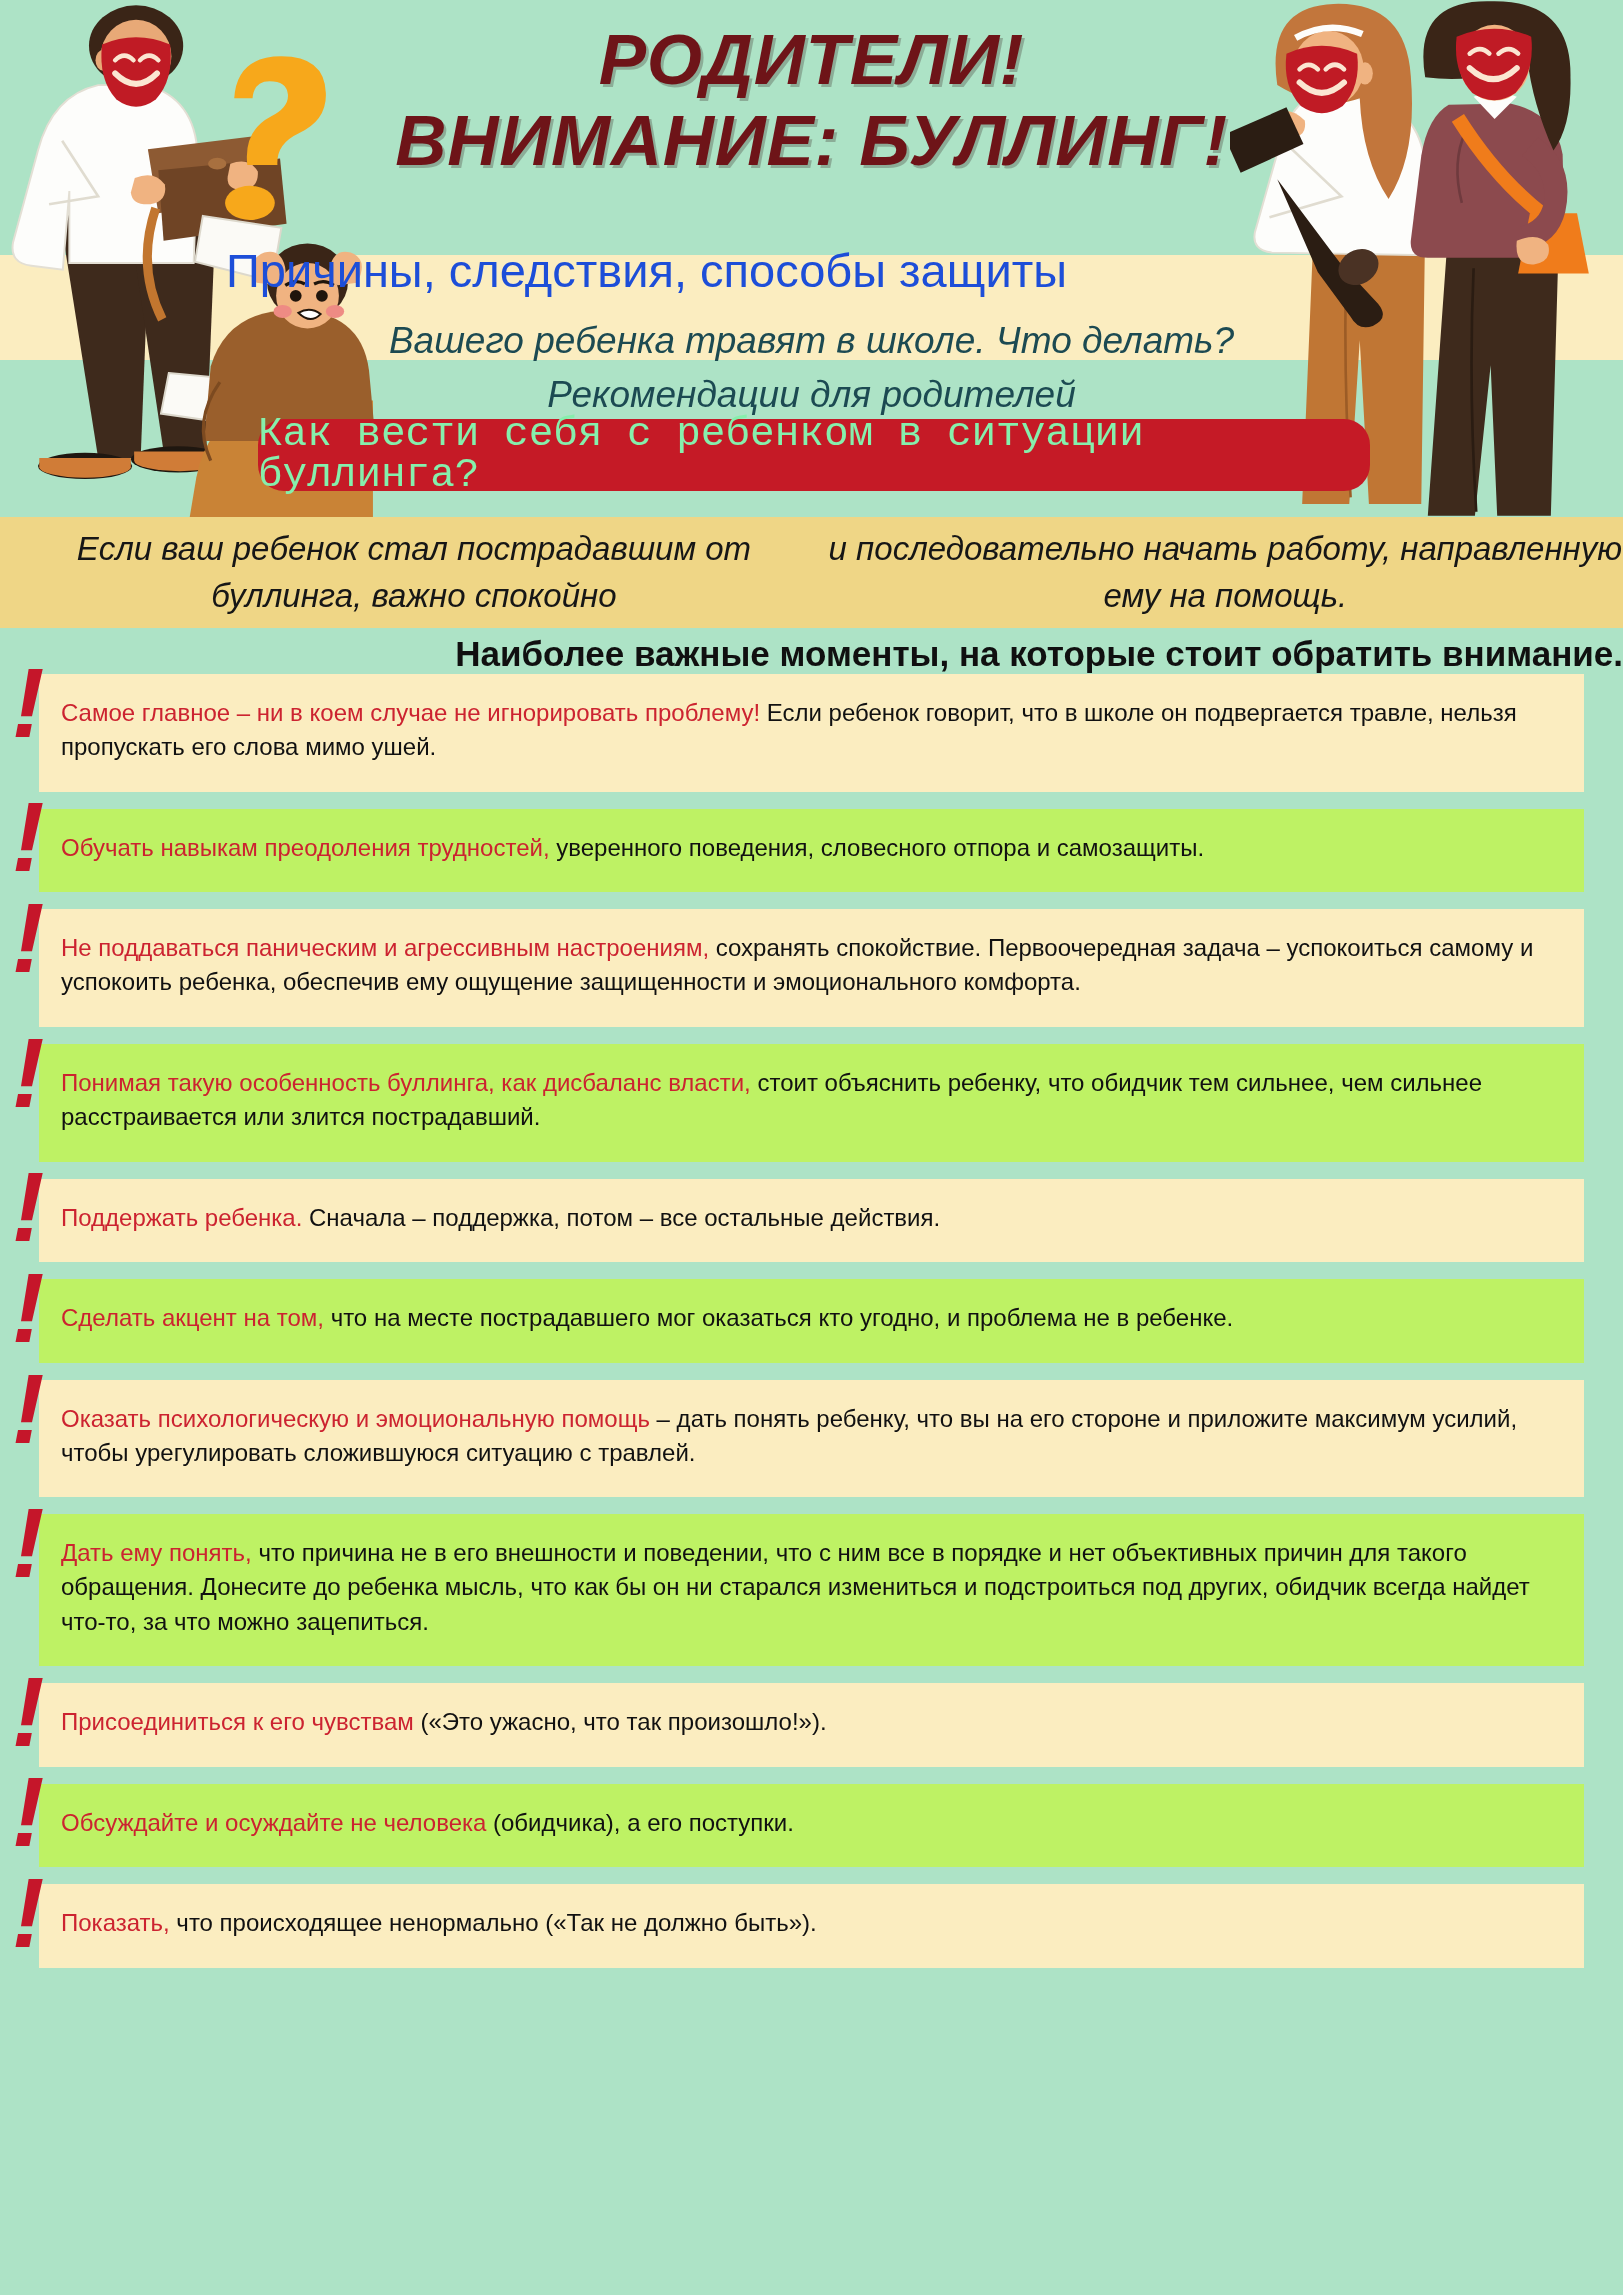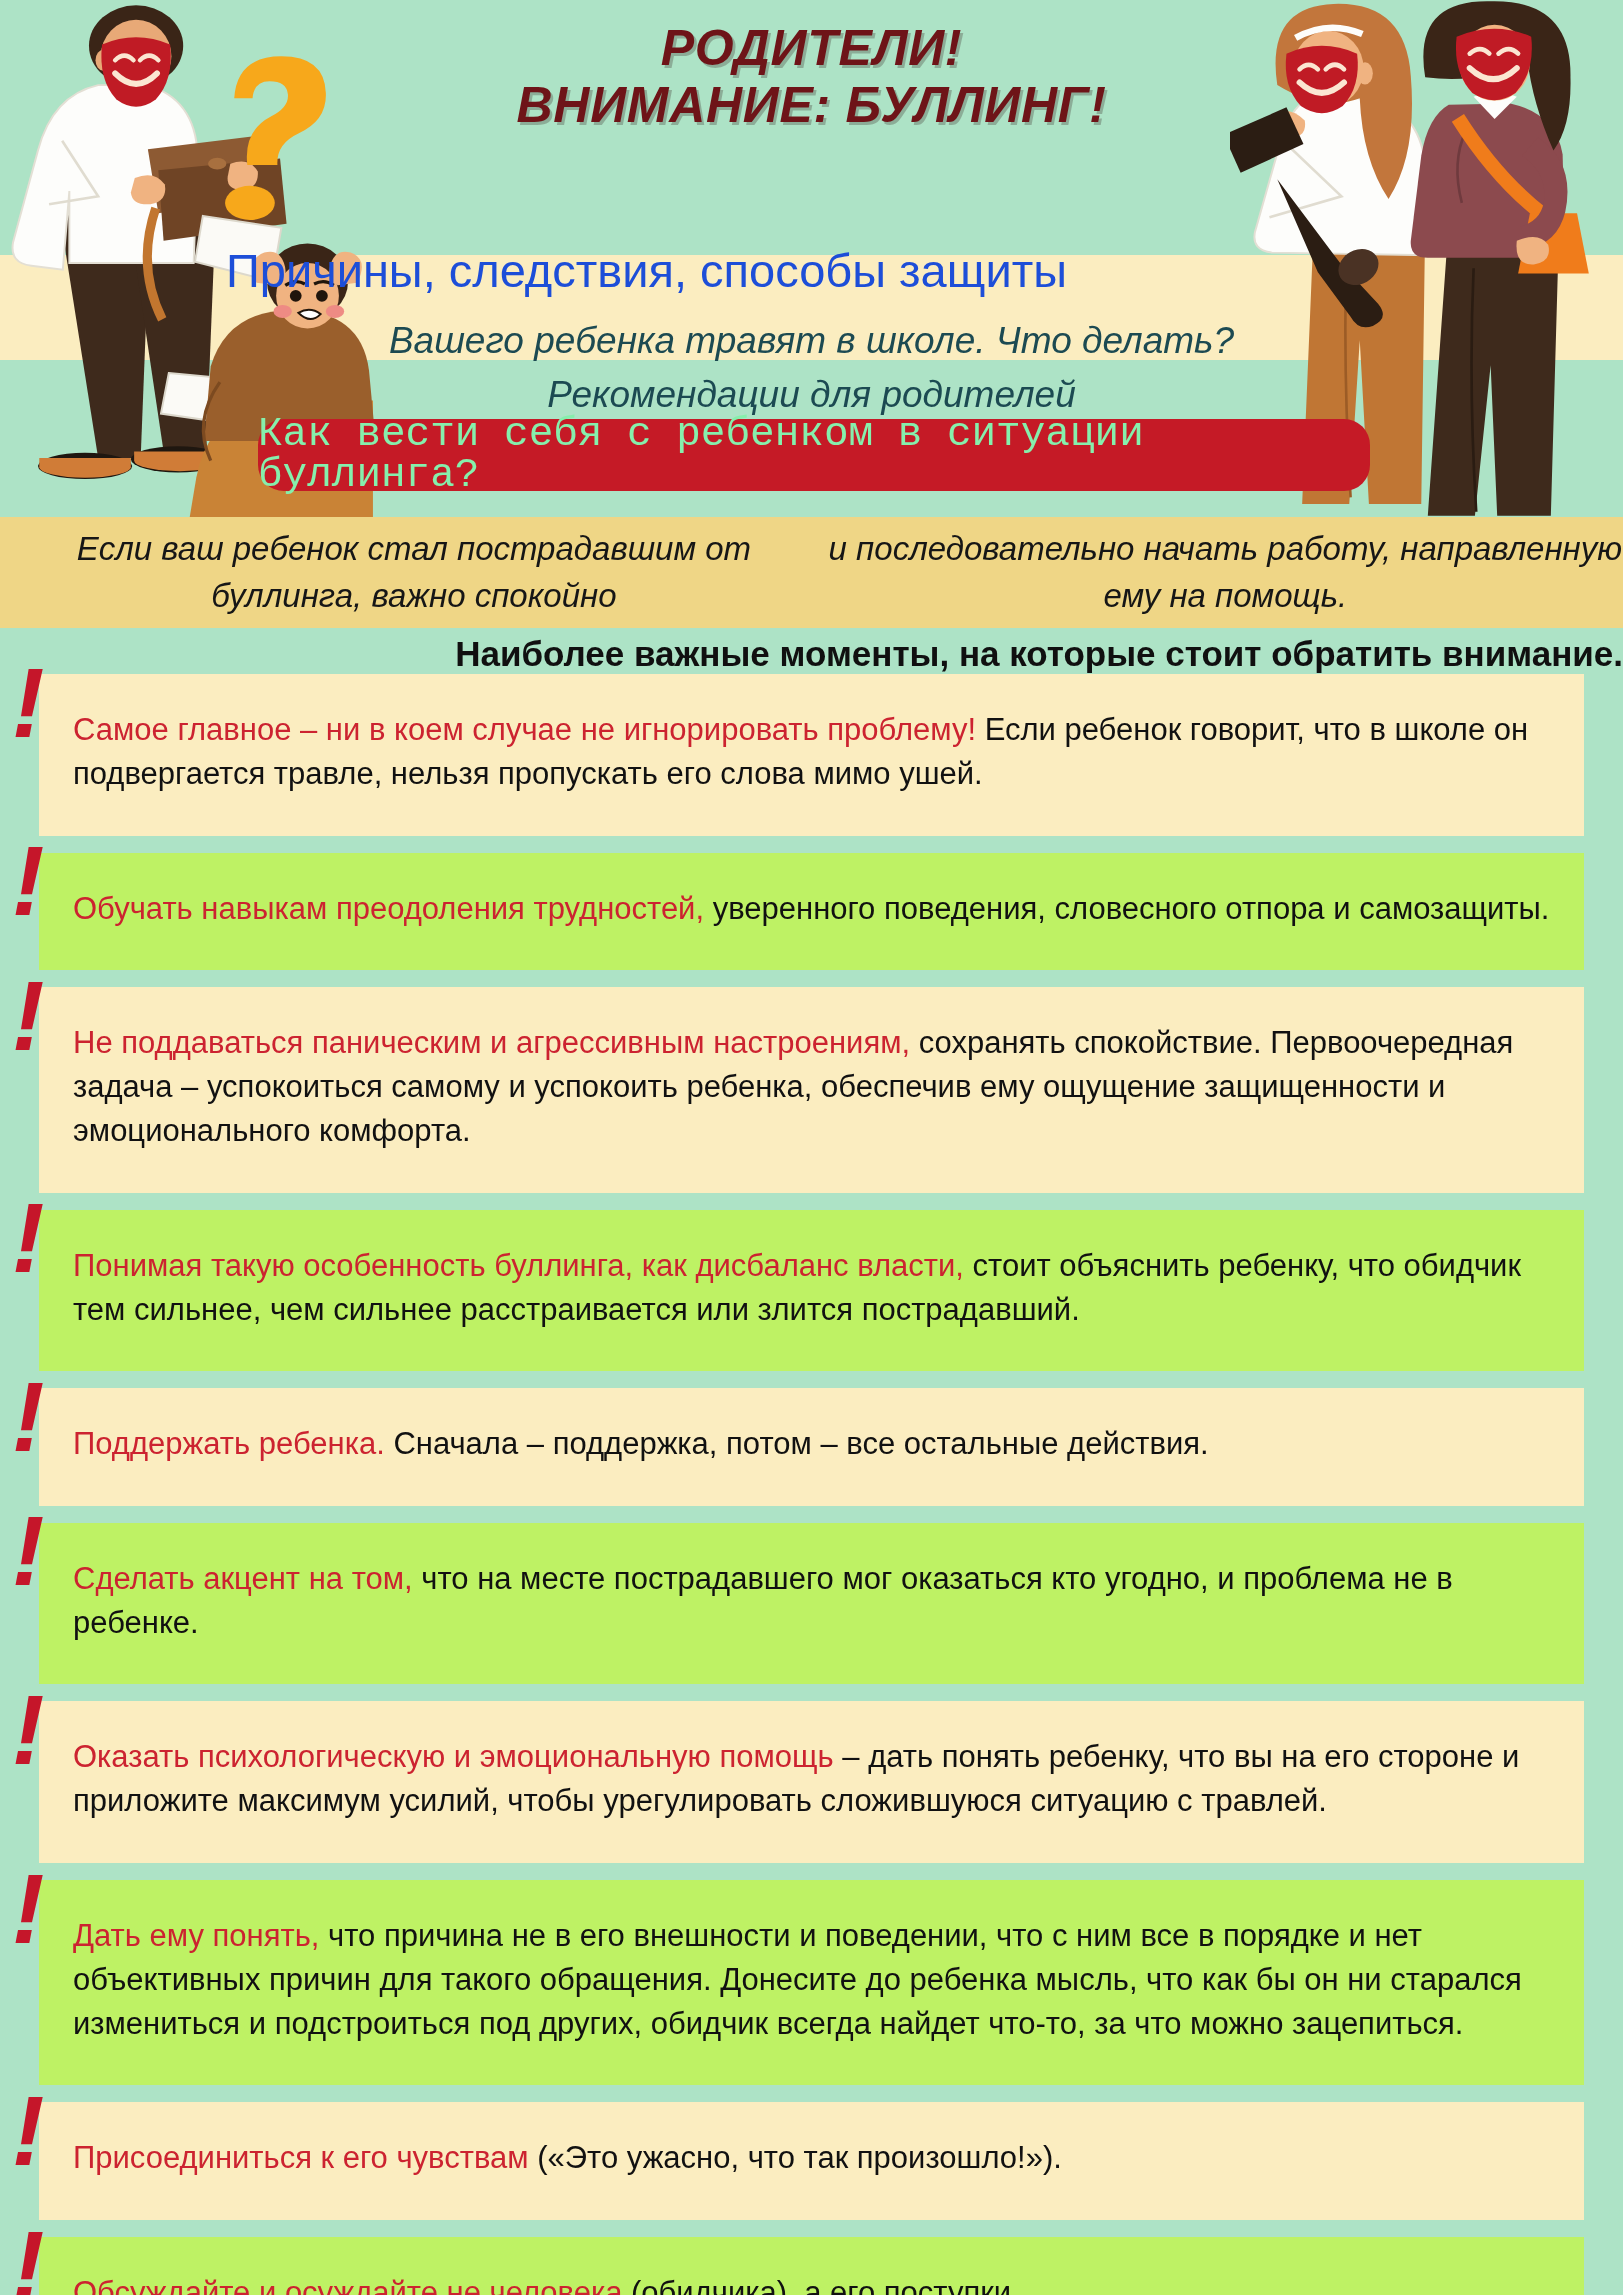--- a/index.html
+++ b/index.html
@@ -13,21 +13,21 @@
   .poster{position:relative;width:1623px;height:2295px;overflow:hidden;background:#ADE3C6;}
 
   
   .hero{position:absolute;left:0;top:0;width:1623px;height:517px;overflow:hidden;}
   .hero-bg{position:absolute;inset:0;background:#ADE3C6;}
   .hero-band{position:absolute;left:0;top:255px;width:1623px;height:105px;background:#FBEDC0;}
 
   .title-wrap{position:absolute;left:0;top:19.6px;width:1623px;text-align:center;z-index:6;}
   .t-line{
     font-style:italic;font-weight:bold;color:#6E1418;
-    font-size:50px;letter-spacing:0.7px;line-height:1.14;
+    font-size:71px;letter-spacing:0.7px;line-height:1.14;
     text-shadow:2.6px 2.6px 0 rgba(40,10,12,.25);
   }
   .subtitle{
     position:absolute;left:0;top:242px;width:1293px;text-align:center;z-index:6;
     font-size:47px;color:#1d4ed8;line-height:1.25;
   }
   .tagline{
     position:absolute;left:0;top:314px;width:1623px;text-align:center;z-index:6;
     font-style:italic;font-size:37px;color:#1C4A52;line-height:1.45;
   }
@@ -59,21 +59,21 @@
     position:absolute;left:11.8px;top:-9.2px;width:39px;height:85px;z-index:5;
     color:#C5162A;font-weight:bold;font-style:italic;font-size:98px;line-height:.78;
     font-family:"Liberation Sans", sans-serif;
   }
   .card{
     margin-left:39px;margin-right:39px;
     padding:22px 19.6px 27.5px 22px;
   }
   .card.cream{background:#FBEDC0;}
   .card.salmon{background:#bef264;}
-  .card p{margin:12px;font-size:31px;line-height:1.42;color:#111111;}
+  .card p{margin:0;font-size:24px;line-height:1.42;color:#111111;}
   .hl{color:#CC2330;}
 </style>
 </head>
 <body>
 
 <div class="poster">
 
   <div class="hero">
     <div class="hero-bg"></div>
     <div class="hero-band"></div>

